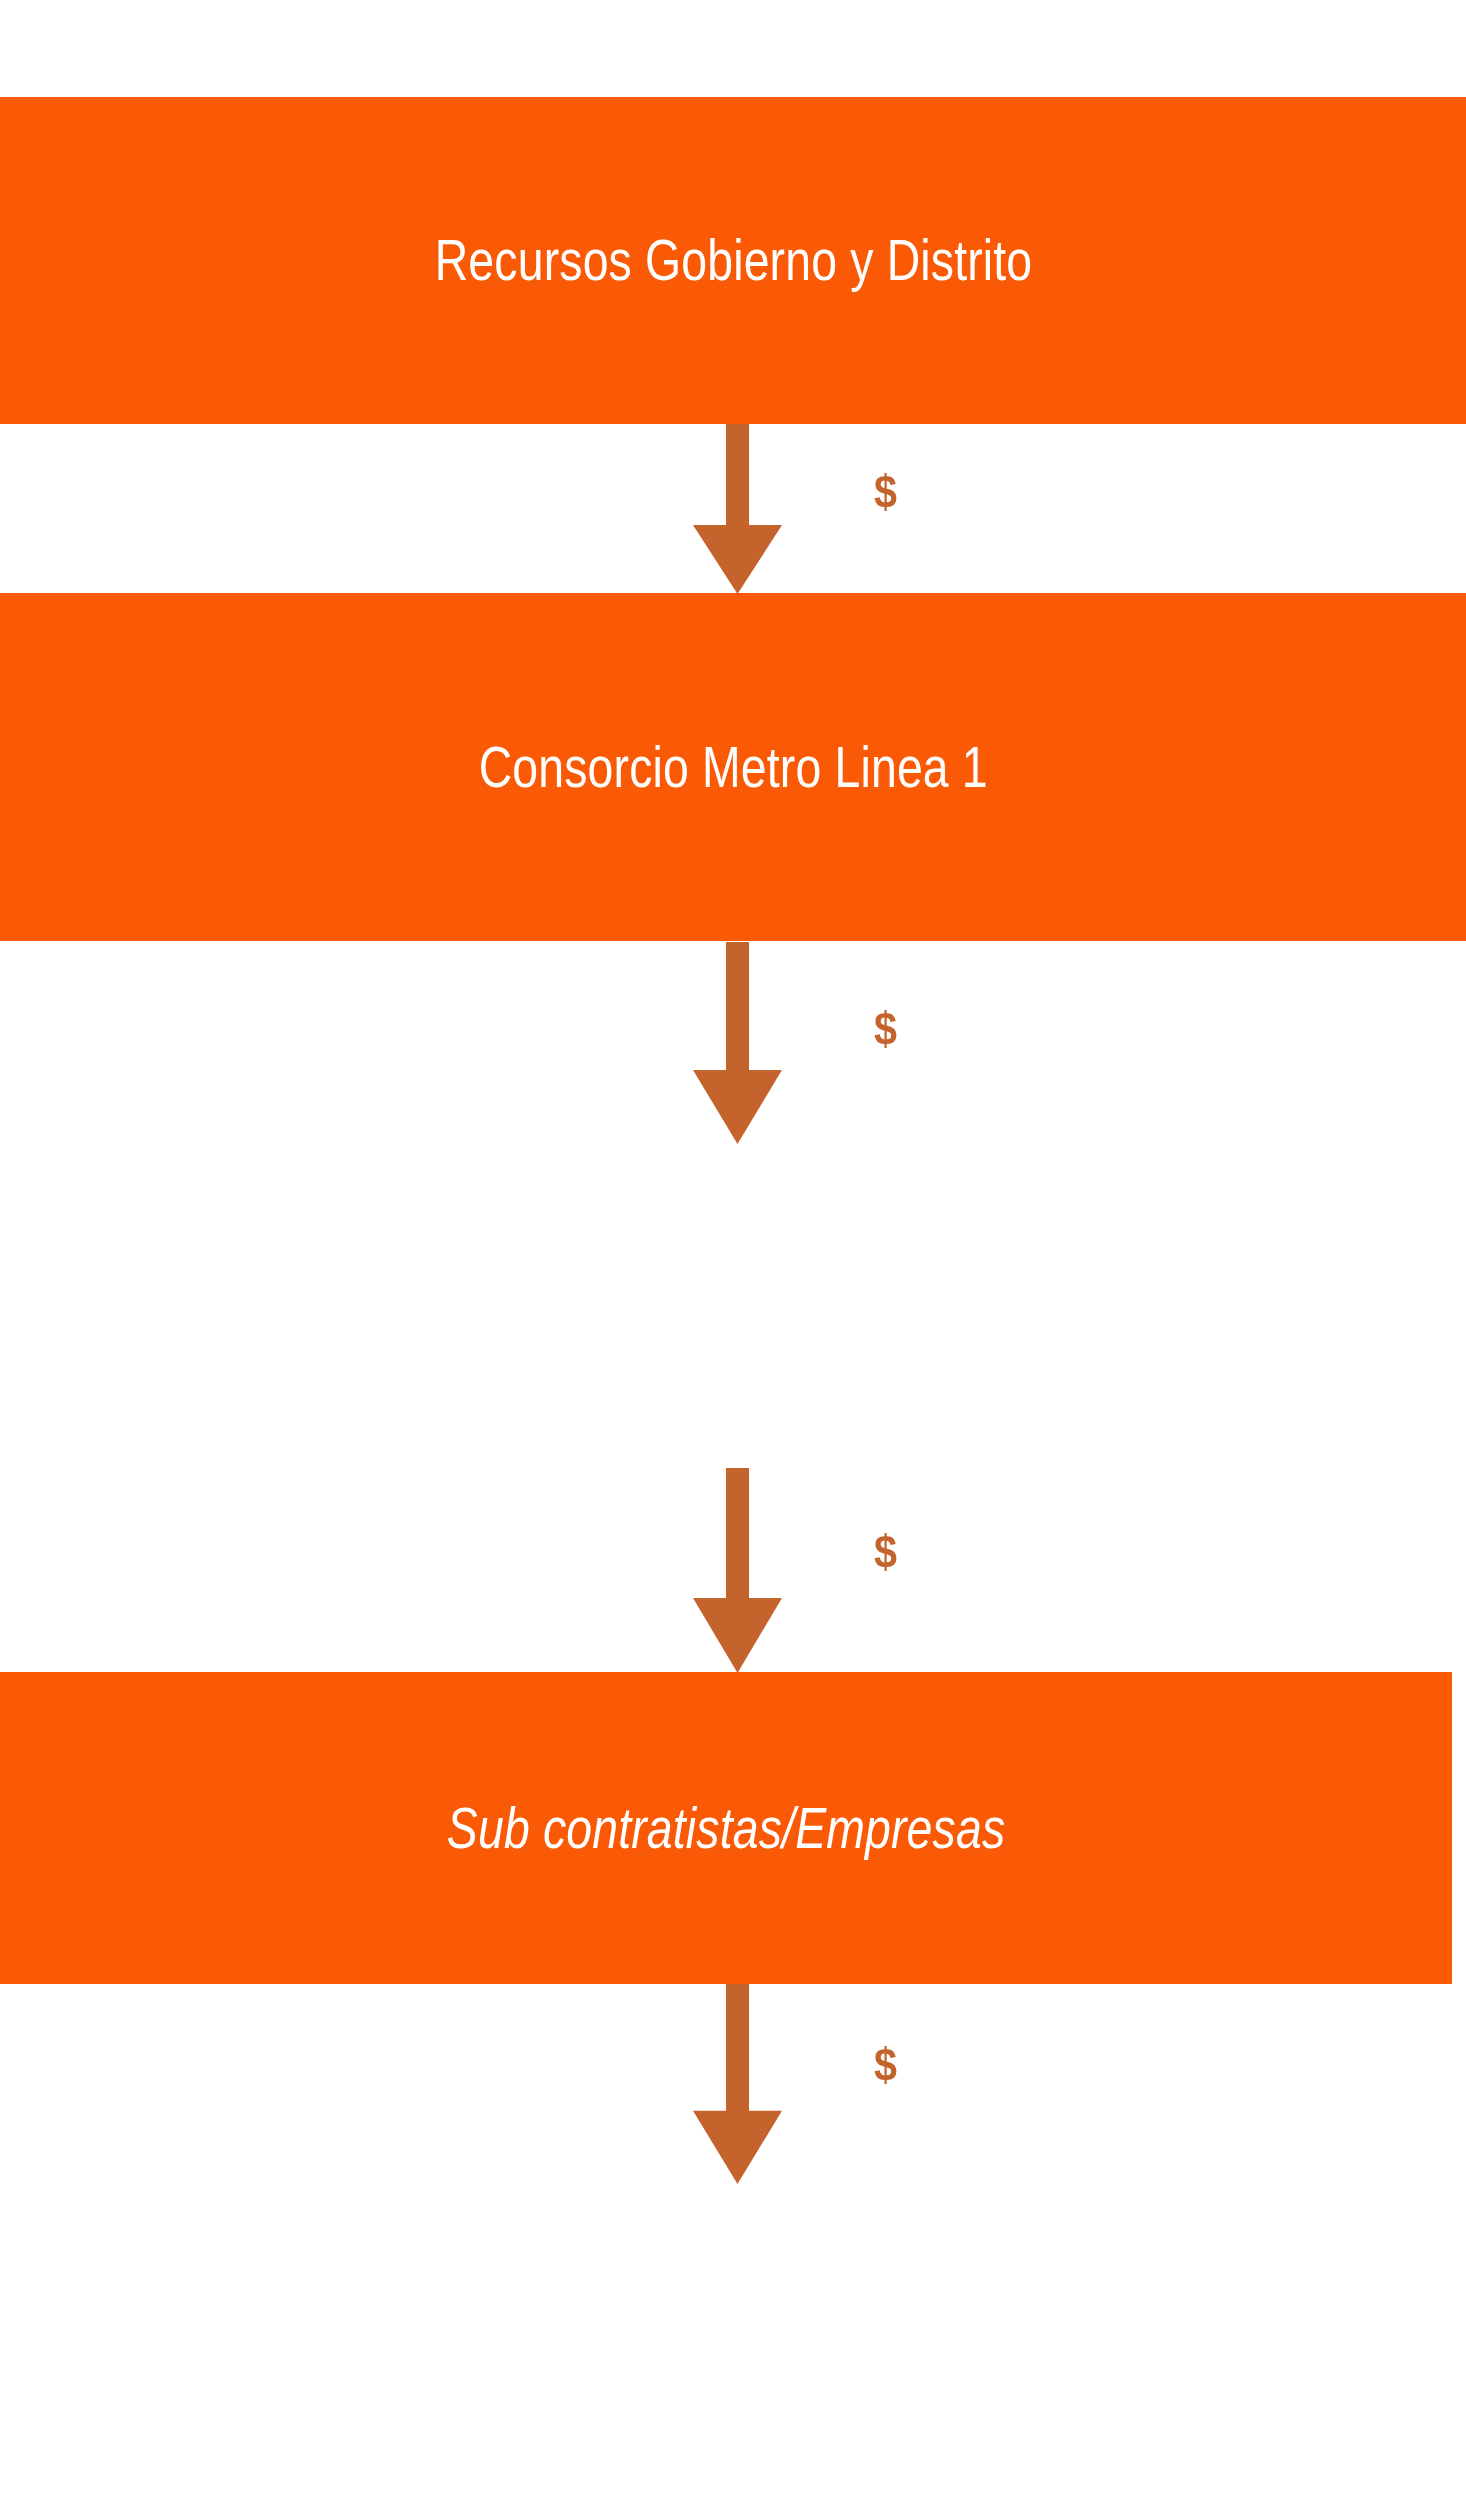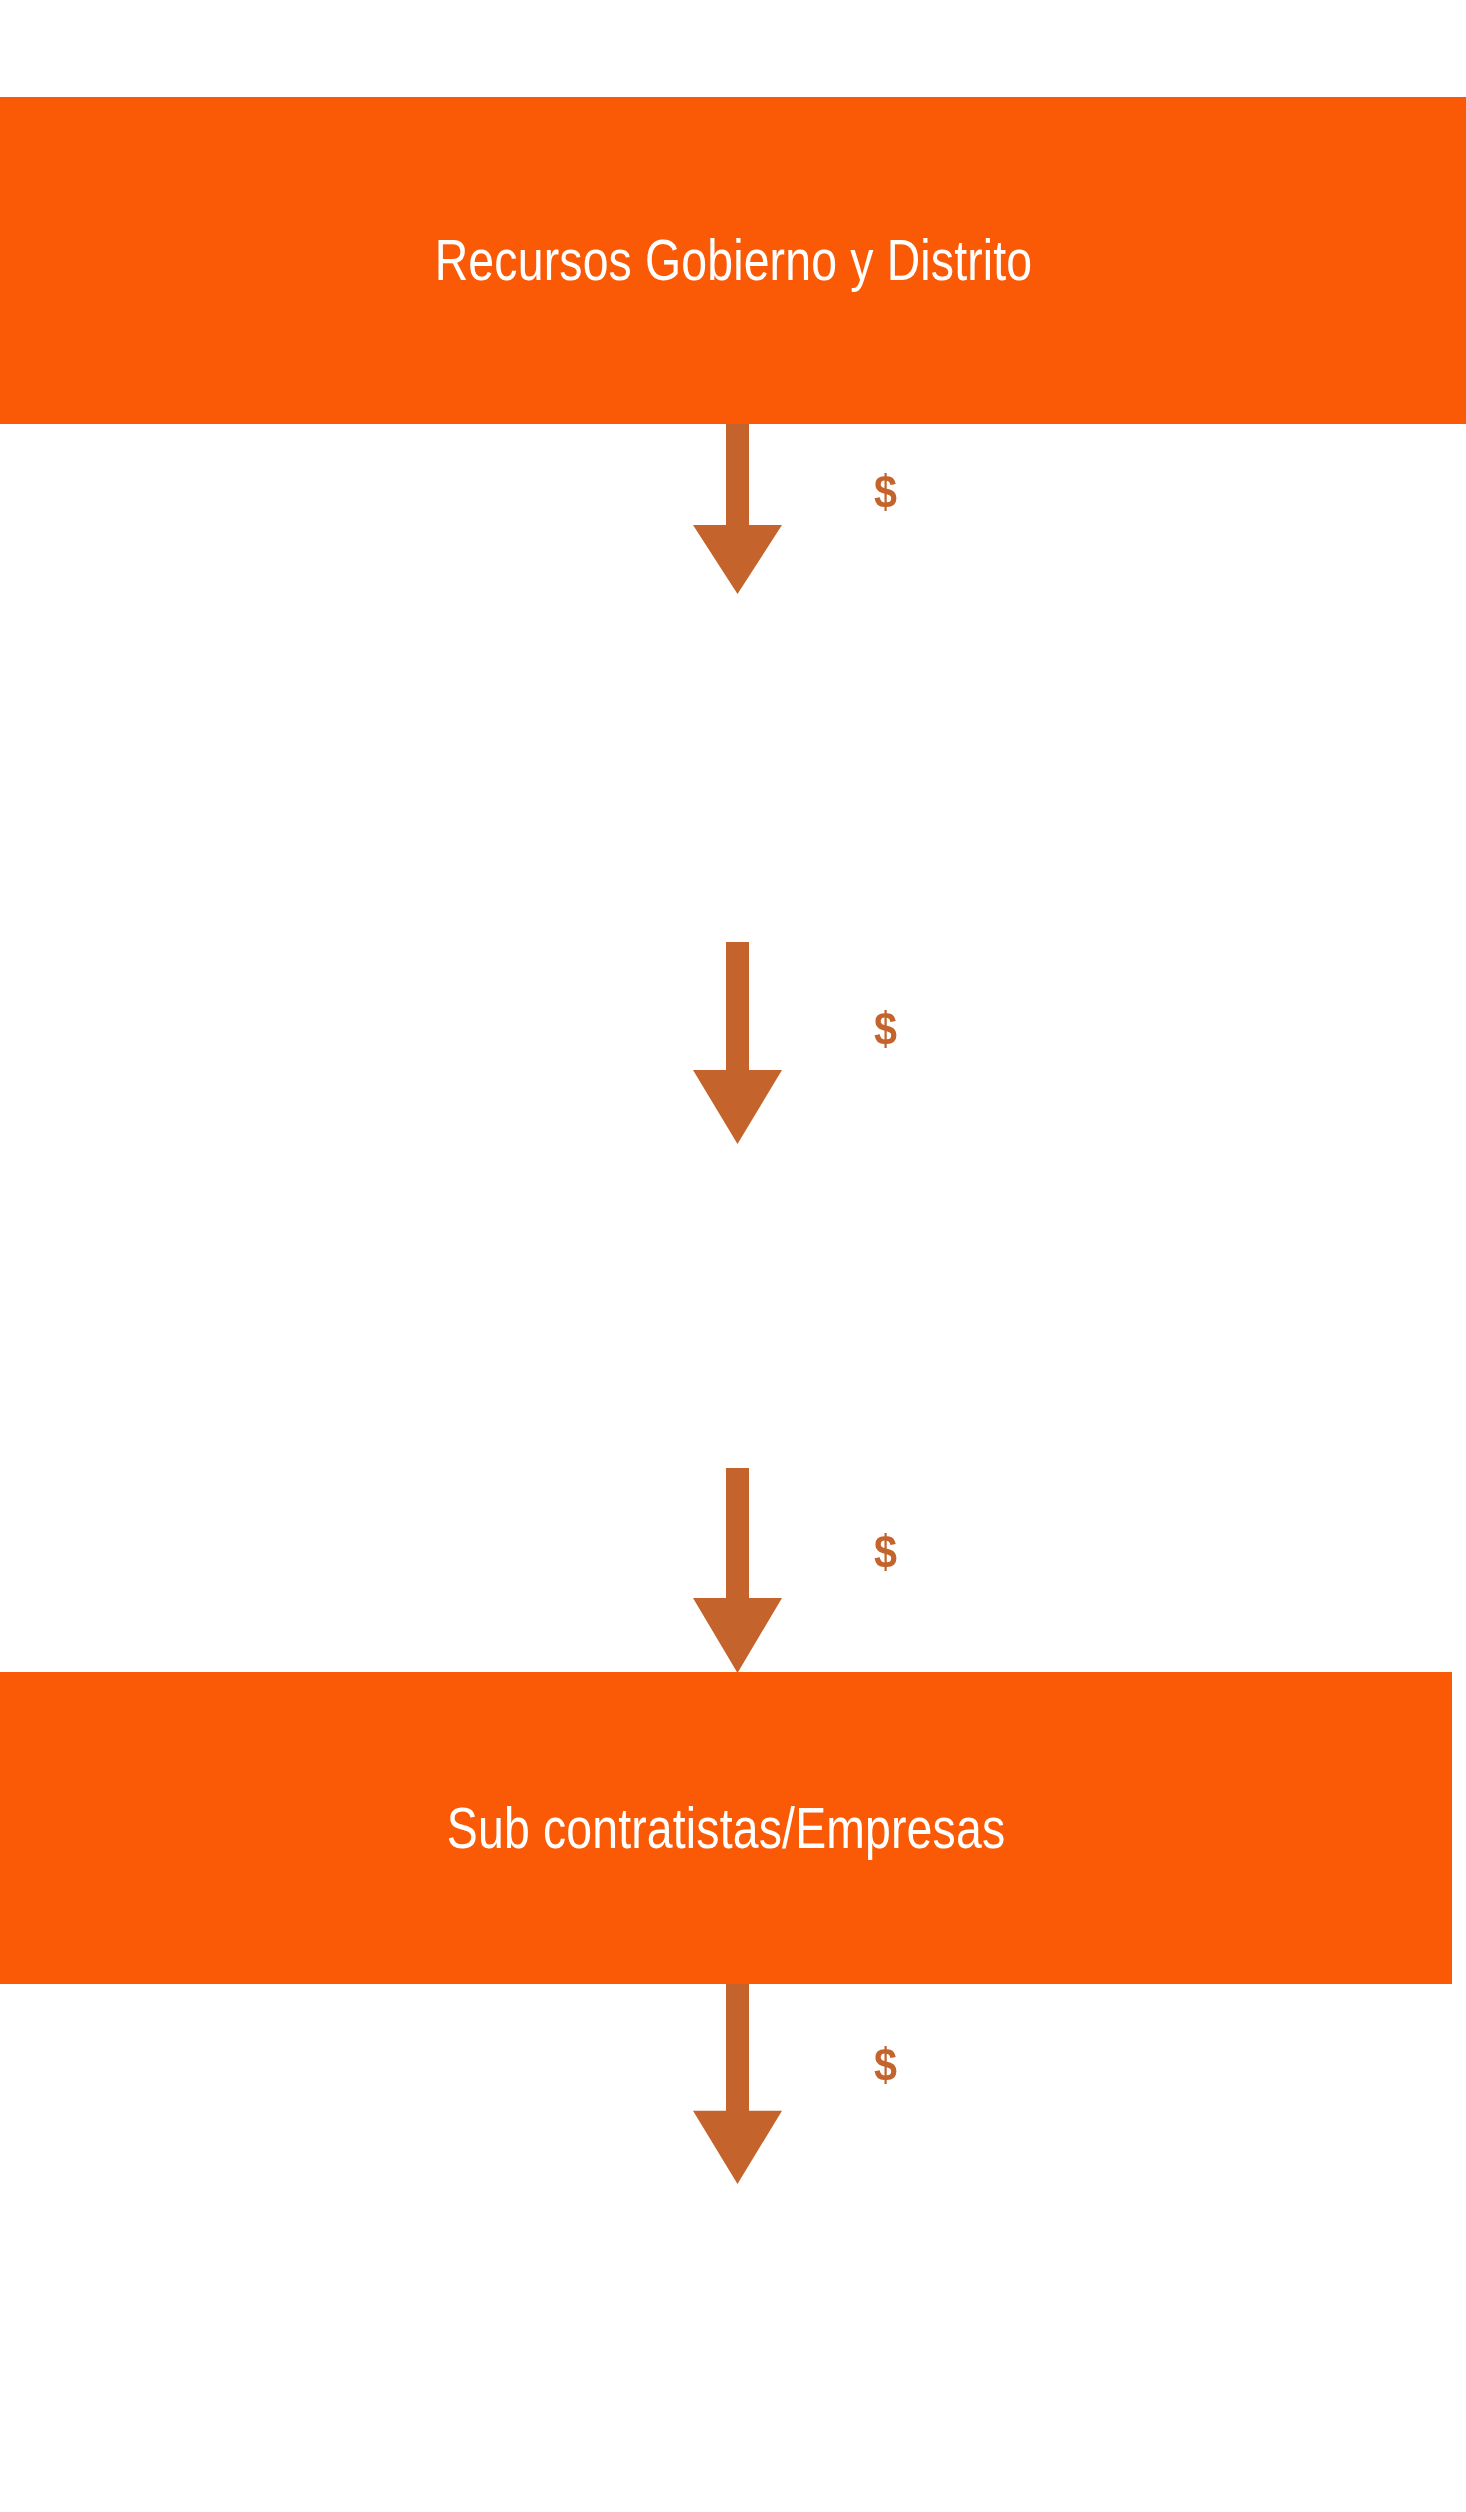--- a/index.html
+++ b/index.html
@@ -43,21 +43,21 @@
     letter-spacing: 0.2px;
     white-space: nowrap;
     transform: scaleX(0.80);
     transform-origin: center center;
     text-align: center;
   }
 
   #node-0 { top: 97px;  height: 327px; width: 1466px; }
   #node-1 { top: 593px;  height: 348px; width: 1466px; }
   #node-2 { top: 1144px; height: 324px; width: 1452px; }
-  #node-3 { top: 1672px; height: 312px; width: 1452px; }
+  #node-3 { top: 1672px; height: 312px; width: 1452px; font-style: italic; }
   #node-4 { top: 2184px; height: 328px; width: 1466px; }
 
   
   .connector {
     position: absolute;
     left: 0;
     width: 1466px;
   }
   .arrow {
     position: absolute;
@@ -103,20 +103,23 @@
 
   <div class="connector" id="connector-0">
     <span class="arrow">
       <svg viewBox="0 0 116 222" preserveAspectRatio="none" xmlns="http://www.w3.org/2000/svg">
         <polygon points="43,0 73,0 73,132 116,132 58,222 0,132 43,132" fill="#c4632b"></polygon>
       </svg>
     </span>
     <span class="money-label">$</span>
   </div>
 
+  <div class="node" id="node-1">
+    <span class="node-label">Consorcio Metro Linea 1</span>
+  </div>
 
   <div class="connector" id="connector-1">
     <span class="arrow">
       <svg viewBox="0 0 116 265" preserveAspectRatio="none" xmlns="http://www.w3.org/2000/svg">
         <polygon points="43,0 73,0 73,168 116,168 58,265 0,168 43,168" fill="#c4632b"></polygon>
       </svg>
     </span>
     <span class="money-label">$</span>
   </div>
 

